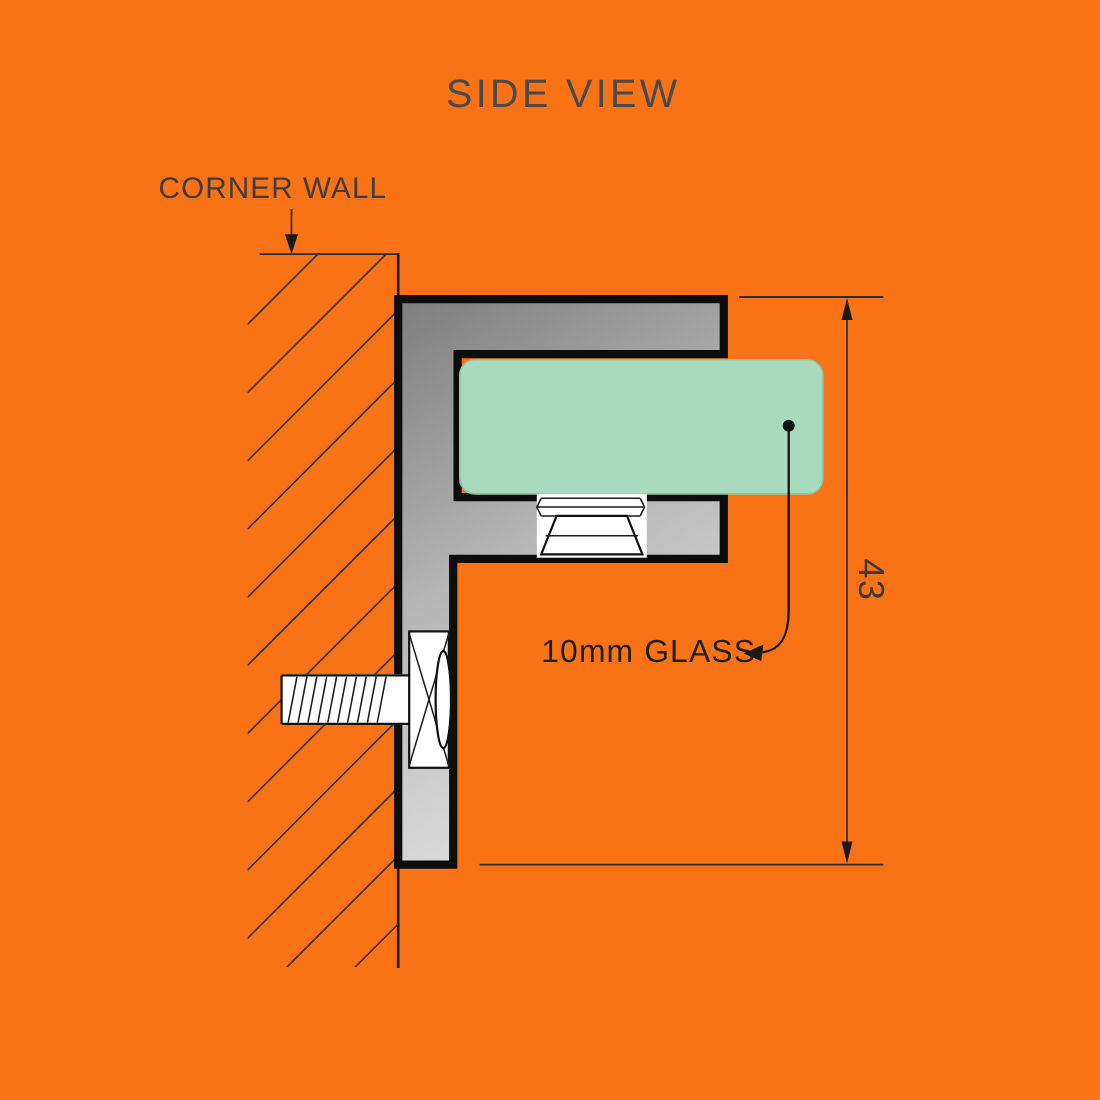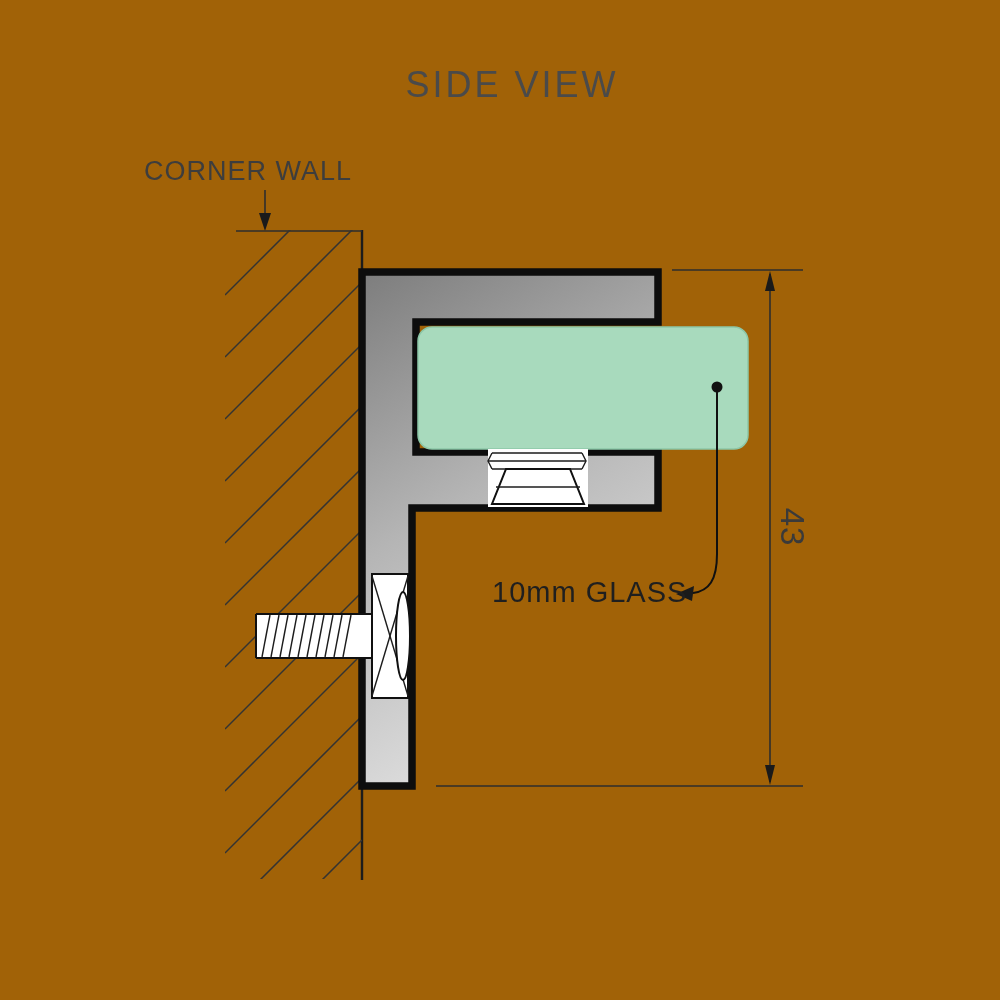--- a/index.html
+++ b/index.html
@@ -1,19 +1,19 @@
 <!DOCTYPE html>
 <html><head>
 <meta charset="utf-8">
 <style>
   html,body{margin:0;padding:0;background:#ffffff;}
   .canvas{
     position:relative;
     width:1000px;height:1000px;
-    background:#a16207;
+    background:#f97316;
     font-family:"Liberation Sans", sans-serif;
     overflow:hidden;
   }
   svg{display:block;font-family:"Liberation Sans", sans-serif;}
   .title{font-size:36px;fill:#4a4a4a;letter-spacing:3px;}
   .label{font-size:27px;fill:#3d3d3d;letter-spacing:1px;}
   .label-dark{font-size:29px;fill:#1f1f1f;letter-spacing:1px;}
   .dim-text{font-size:33px;fill:#3a3a3a;letter-spacing:1px;}
   .thin{stroke:#2e2e2e;stroke-width:1.6;fill:none;}
   .thinline{stroke:#1c1c1c;stroke-width:1.4;fill:none;}

